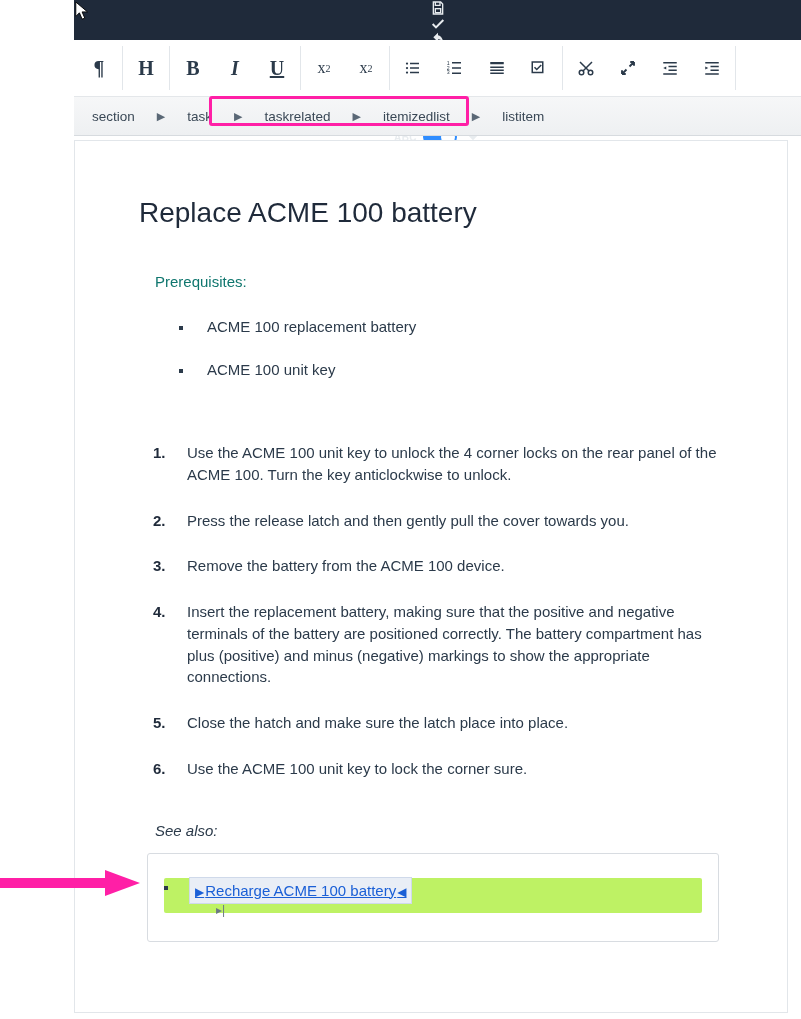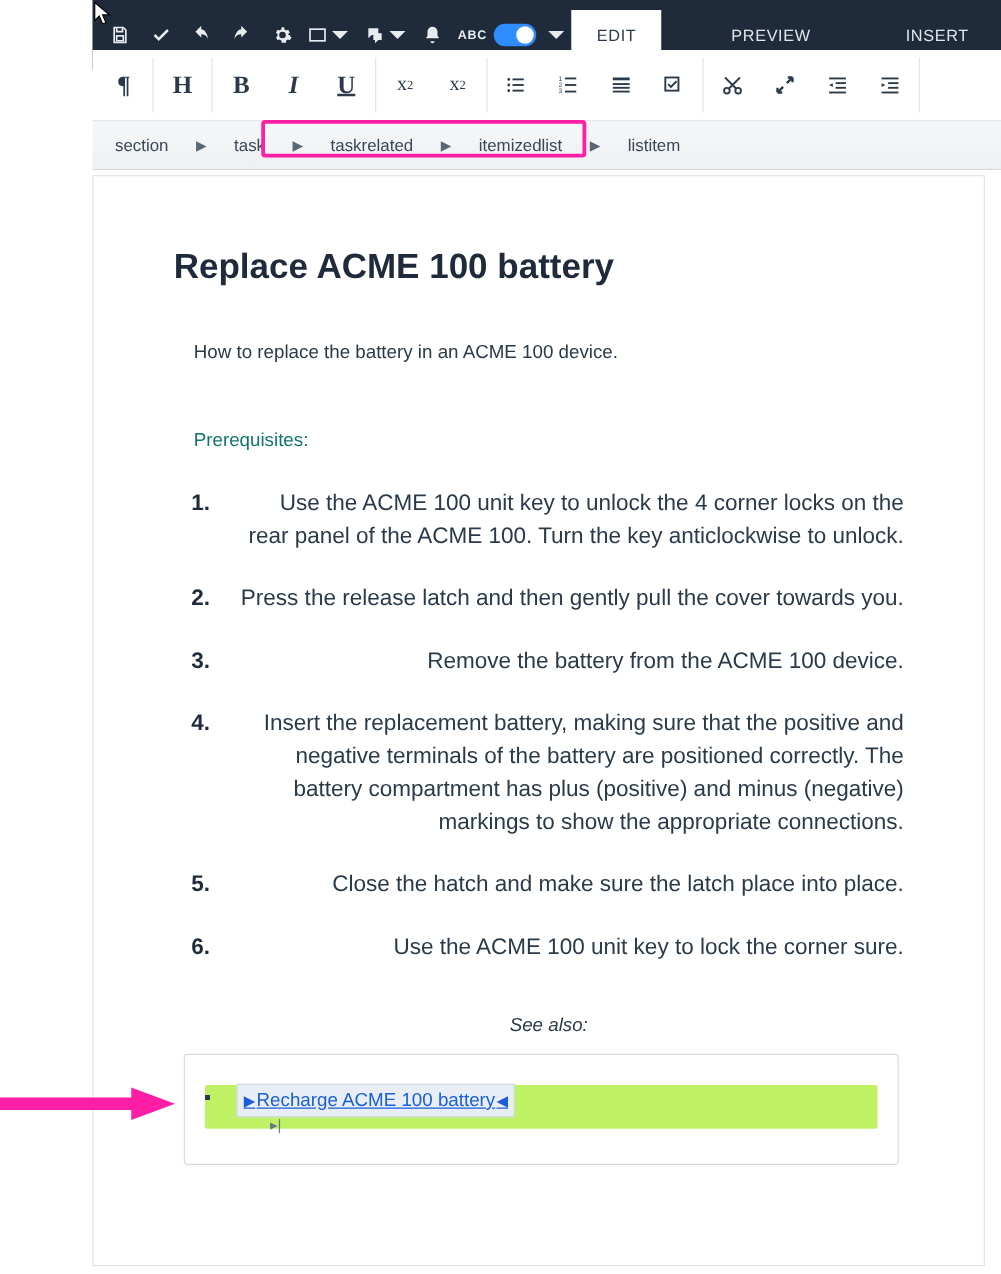--- a/index.html
+++ b/index.html
@@ -16,20 +16,21 @@
   
   .topbar {
     position: absolute;
     left: 74px; top: 0; right: 0;
     height: 56px;
     background: #1f2a3a;
     display: flex;
     align-items: center;
     padding: 0 6px;
     color: #e8ecef;
+    flex-direction: column;
   }
   .topbar .tb-btn {
     width: 34px; height: 40px;
     display: flex; align-items: center; justify-content: center;
     cursor: pointer;
     color: #e8ecef;
   }
   .topbar .tb-sep { width: 4px; }
   .topbar .tb-btn svg { width: 16px; height: 16px; }
   .drop-caret { margin-left: 2px; display:flex; align-items:center; }
@@ -107,44 +108,44 @@
 
   
   .page {
     position:absolute; left:74px; right:13px; top:140px; bottom:6px;
     border:1px solid #e2e6ea;
     background:#fff;
     padding: 56px 64px 40px 64px;
     overflow:hidden;
   }
   .page h1 {
-    font-size: 28px; font-weight: 700; color:#1f2a3a;
+    font-size: 28px; font-weight: 400; color:#1f2a3a;
     margin-bottom: 44px;
   }
   .intro { font-size: 15px; color:#2b3a4a; margin-left: 16px; margin-bottom: 54px; }
   .prereq-label { font-size:15px; margin-left:16px; margin-bottom:28px; color:#0f766e; }
   ul.prereq { list-style:none; margin-left: 40px; margin-bottom: 64px; }
   ul.prereq li {
     position:relative; padding-left: 28px; font-size:15px; margin-bottom: 26px; color:#2b3a4a;
   }
   ul.prereq li::before {
     content:""; position:absolute; left:0; top:8px;
     width:4px; height:4px; background:#2b3a4a;
   }
   ol.steps { list-style:none; margin-left: 14px; margin-bottom: 42px; counter-reset: step; }
   ol.steps li {
-    position:relative; padding-left: 34px; font-size:18px; margin-bottom: 24px;
-    line-height: 1.45; color:#2b3a4a;text-align:right;
+    position:relative; padding-left: 34px; font-size:15px; margin-bottom: 24px;
+    line-height: 1.45; color:#2b3a4a;
   }
   ol.steps li::before {
     counter-increment: step;
     content: counter(step) ".";
     position:absolute; left:0; top:0; font-weight:700; color:#1f2a3a;
   }
-  .seealso-label { font-size:15px; font-style: italic; margin-left:16px; margin-bottom: 14px; color:#2b3a4a;text-align:center; }
+  .seealso-label { font-size:15px; font-style: italic; margin-left:16px; margin-bottom: 14px; color:#2b3a4a; }
 
   .seealso-box {
     margin-left: 8px; margin-right: 4px;
     border:1px solid #d8dce1; border-radius:3px;
     padding: 14px 10px 18px 10px;
   }
   .seealso-item {
     position:relative; padding-left: 26px; margin: 10px 6px;
     font-size:15px;
   }
@@ -348,22 +349,25 @@
   <span class="crumb">taskrelated</span>
   <span class="crumb-caret">▶</span>
   <span class="crumb">itemizedlist</span>
   <span class="crumb-caret">▶</span>
   <span class="crumb">listitem</span>
 </div>
 <div class="crumb-highlight"></div>
 
 <div class="page">
   <h1>Replace ACME 100 battery</h1>
-  <p class="intro">How to replace the battery in an ACME 100 device.</p>
   <p class="prereq-label">Prerequisites:</p>
+  <ul class="prereq">
+    <li>ACME 100 replacement battery</li>
+    <li>ACME 100 unit key</li>
+  </ul>
   <ol class="steps">
     <li>Use the ACME 100 unit key to unlock the 4 corner locks on the rear panel of the ACME 100. Turn the key anticlockwise to unlock.</li>
     <li>Press the release latch and then gently pull the cover towards you.</li>
     <li>Remove the battery from the ACME 100 device.</li>
     <li>Insert the replacement battery, making sure that the positive and negative terminals of the battery are positioned correctly. The battery compartment has plus (positive) and minus (negative) markings to show the appropriate connections.</li>
     <li>Close the hatch and make sure the latch place into place.</li>
     <li>Use the ACME 100 unit key to lock the corner sure.</li>
   </ol>
   <p class="seealso-label">See also:</p>
   <div class="seealso-box">

